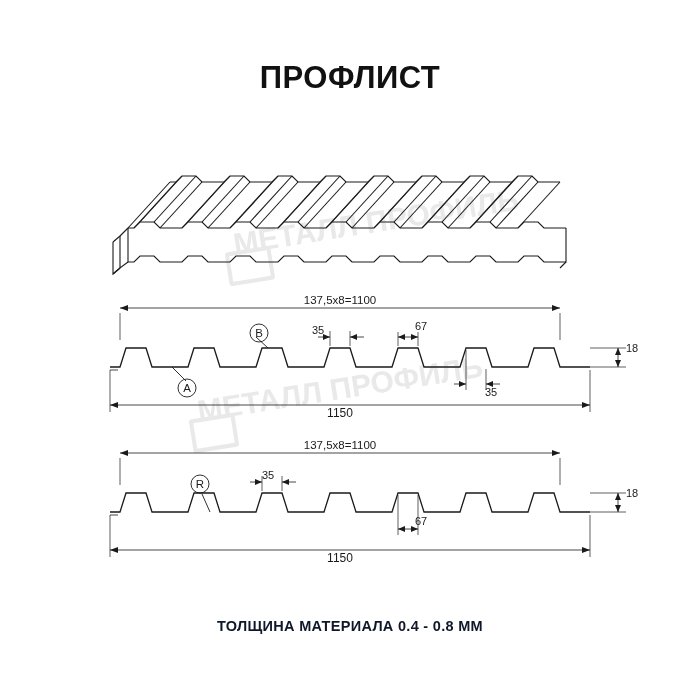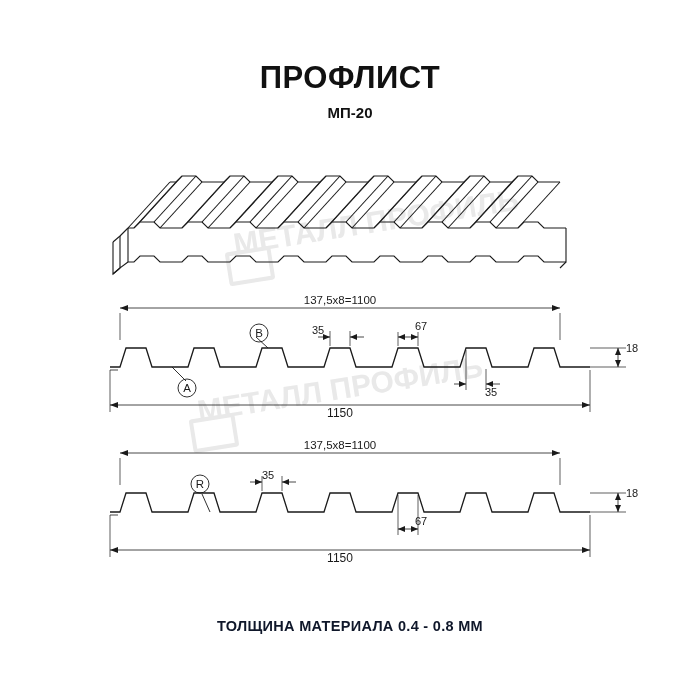--- a/index.html
+++ b/index.html
@@ -89,21 +89,20 @@
   }
   .wmb1 { left: 227px; top: 249px; transform: rotate(-9deg); }
   .wmb2 { left: 191px; top: 416px; transform: rotate(-9deg); }
 </style>
 </head>
 <body>
 
 <div class="page">
 
   <div class="title">ПРОФЛИСТ</div>
-  <div class="subtitle">МП-20</div>
 
   <div class="wm wm1">МЕТАЛЛ ПРОФИЛЬ</div>
   <div class="wm-box wmb1"></div>
   <div class="wm wm2">МЕТАЛЛ ПРОФИЛЬ</div>
   <div class="wm-box wmb2"></div>
 
   <svg class="draw" viewBox="0 0 700 700">
     <g fill="none" stroke="#1a1a1a" stroke-width="1.1" stroke-linejoin="miter" stroke-linecap="butt">
 
       <g>

